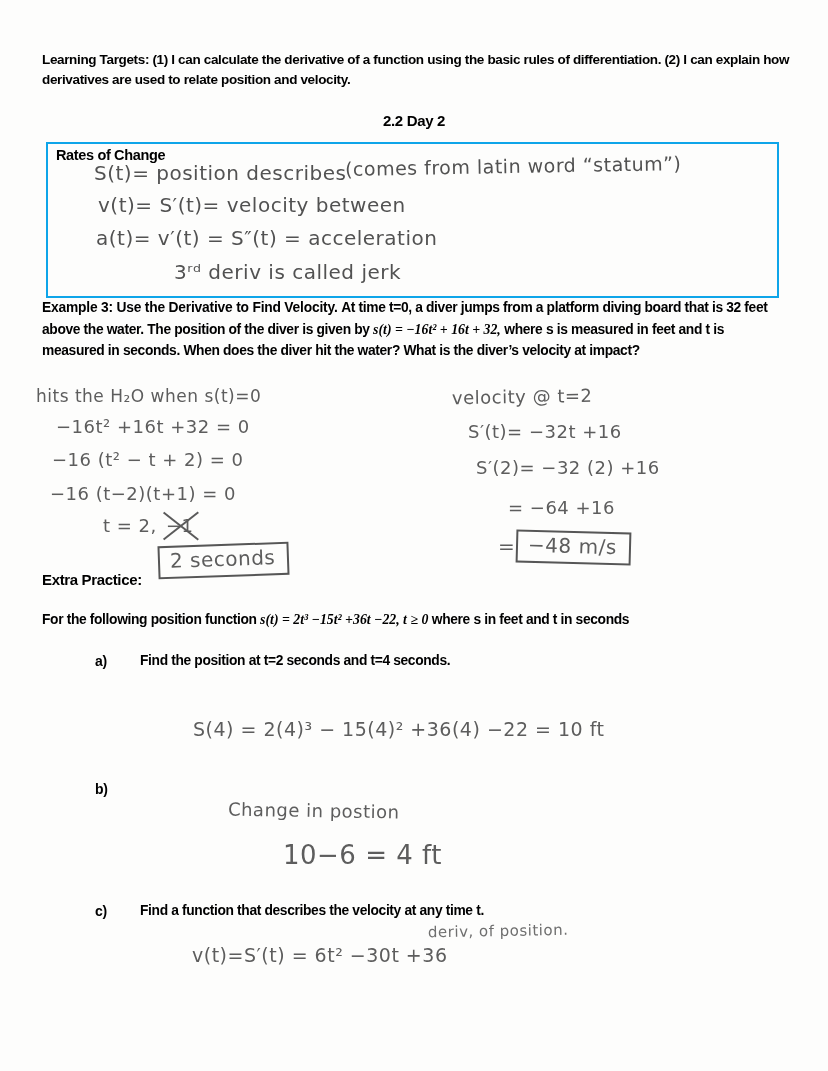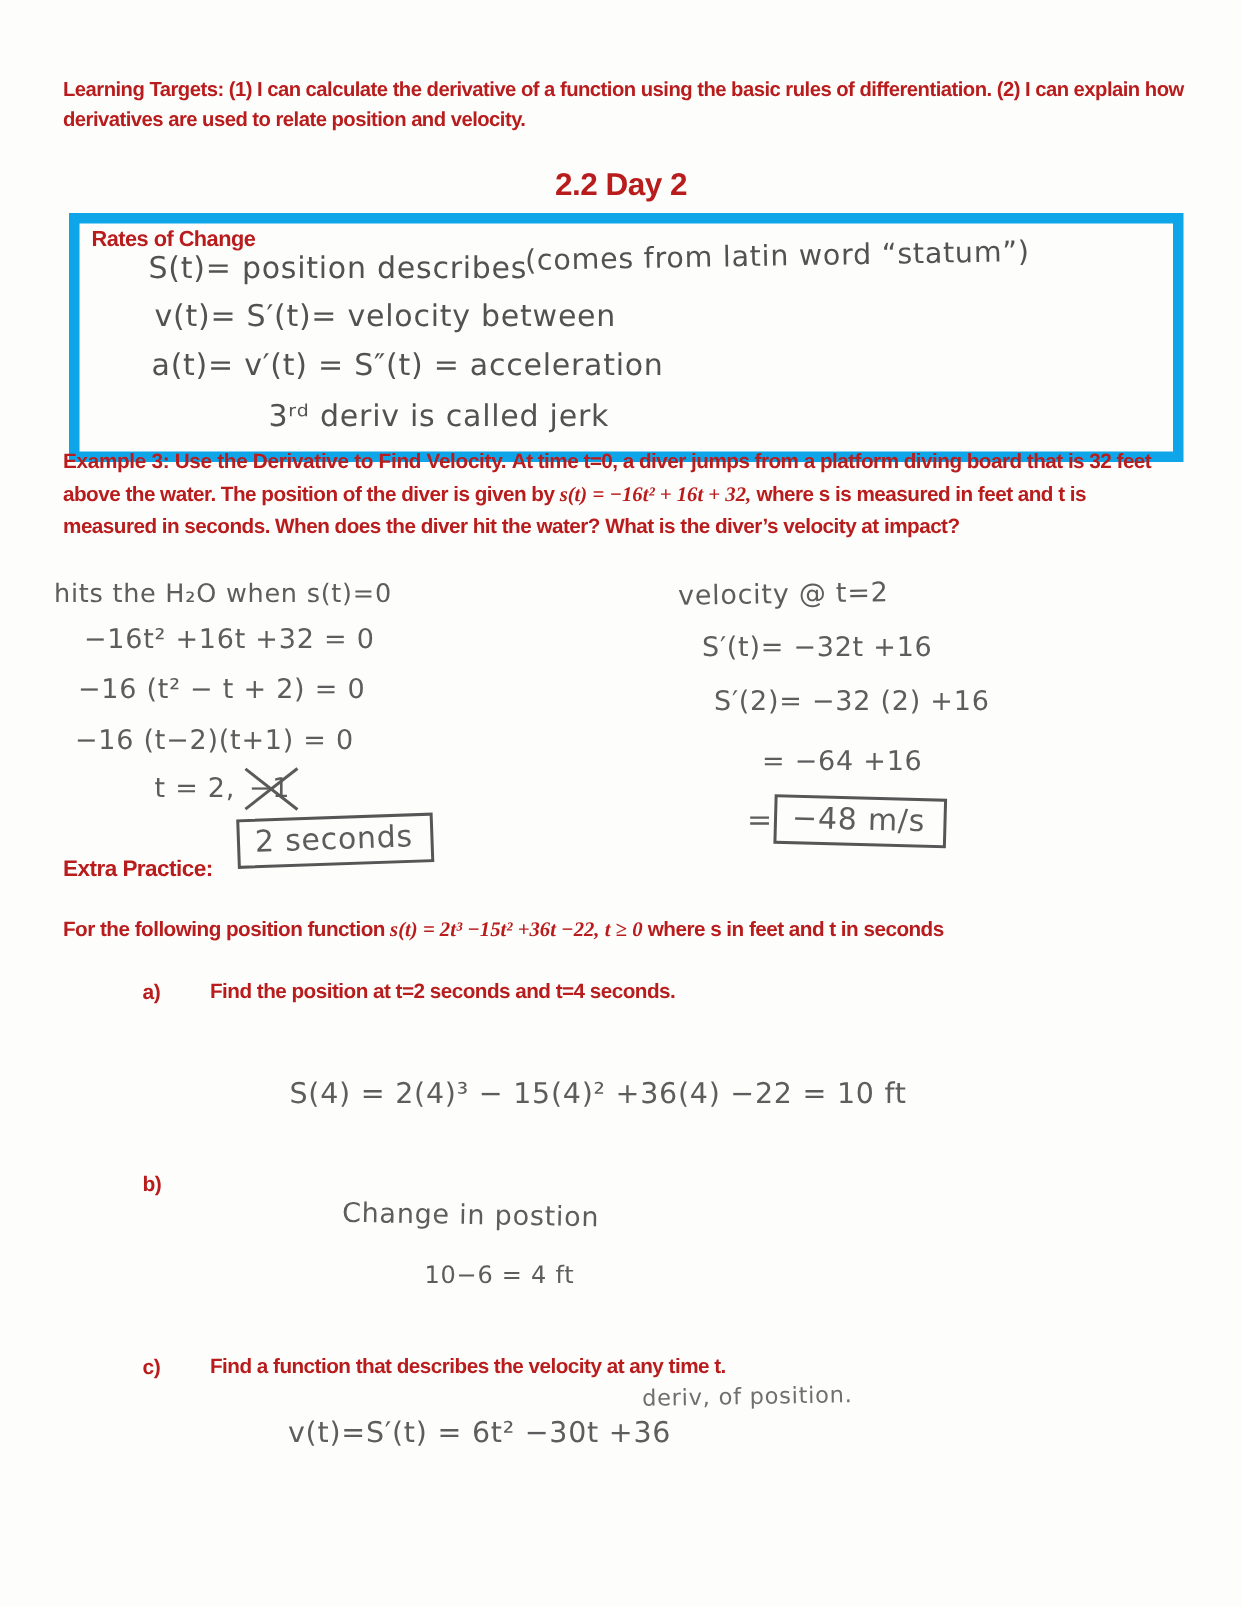--- a/index.html
+++ b/index.html
@@ -3,28 +3,28 @@
 <meta charset="utf-8">
 <style>
   html,body { margin:0; padding:0; background:#e9e9e9; }
   .page {
     position:relative; width:828px; height:1071px; margin:0 auto;
     background:#fdfdfc; overflow:hidden;
     font-family:"Liberation Sans", sans-serif;
   }
   .print {
     font-family:"Liberation Sans", sans-serif;
-    font-weight:700; color:#b91c1c; letter-spacing:-0.35px;
+    font-weight:700; color:#000000; letter-spacing:-0.35px;
   }
   .abs { position:absolute; }
   .lt { left:42px; top:50px; width:752px; font-size:13.5px; line-height:1.45; margin:0; }
-  .title { left:0; top:112px; width:828px; text-align:center; font-size:21px; }
+  .title { left:0; top:112px; width:828px; text-align:center; font-size:15px; }
   .rates-box {
     left:46px; top:142px; width:729px; height:152px;
-    border:7px solid #0ea5e9; background:transparent;text-decoration:underline;
+    border:2px solid #0ea5e9; background:transparent;text-decoration:underline;
   }
   .box-heading { position:absolute; left:8px; top:3px; font-size:14.5px; }
   .example { left:42px; top:297px; width:744px; font-size:13.8px; line-height:1.56; margin:0; }
   .xbold { letter-spacing:-0.2px; }
   .math { font-family:"Liberation Serif", serif; font-style:italic; letter-spacing:0; font-weight:700;margin-top:12px; }
   .squiggle {
     text-decoration-style:wavy;
     text-decoration-color:#6c6c6c; text-decoration-thickness:1px;
     text-underline-offset:4px;
   }
@@ -85,20 +85,20 @@
 
   <div class="print abs ep-heading">Extra Practice:</div>
   <div class="print abs intro"><span>For the following position function </span><span class="math">s(t) = 2t³ −15t² +36t −22, t ≥ 0</span><span> where s in feet and t in seconds</span></div>
 
   <div class="print abs part-label" style="left:95px; top:653px;">a)</div>
   <div class="print abs part-text" style="left:140px; top:653px;">Find the position at t=2 seconds and t=4 seconds.</div>
   <div class="hw pencil" style="left:193px; top:718px; font-size:19px;">S(4) = 2(4)³ − 15(4)²  +36(4) −22 = 10  ft</div>
 
   <div class="print abs part-label" style="left:95px; top:781px;">b)</div>
   <div class="hw pencil" style="left:228px; top:800px; font-size:18px; transform:rotate(1deg);">Change in postion</div>
-  <div class="hw pencil" style="left:283px; top:840px; font-size:16px;">10−6 =  4  ft</div>
+  <div class="hw pencil" style="left:283px; top:840px; font-size:26px;">10−6 =  4  ft</div>
 
   <div class="print abs part-label" style="left:95px; top:903px;">c)</div>
   <div class="print abs part-text" style="left:140px; top:903px;"><span>Find a function that describes the </span><span class="squiggle">velocity</span><span> at any time t.</span></div>
   <div class="hw light" style="left:428px; top:922px; font-size:15px; transform:rotate(-1deg);">deriv, of position.</div>
   <div class="hw pencil" style="left:192px; top:944px; font-size:19px;">v(t)=S′(t) = 6t² −30t +36</div>
 
 </div>
 
 </body></html>

